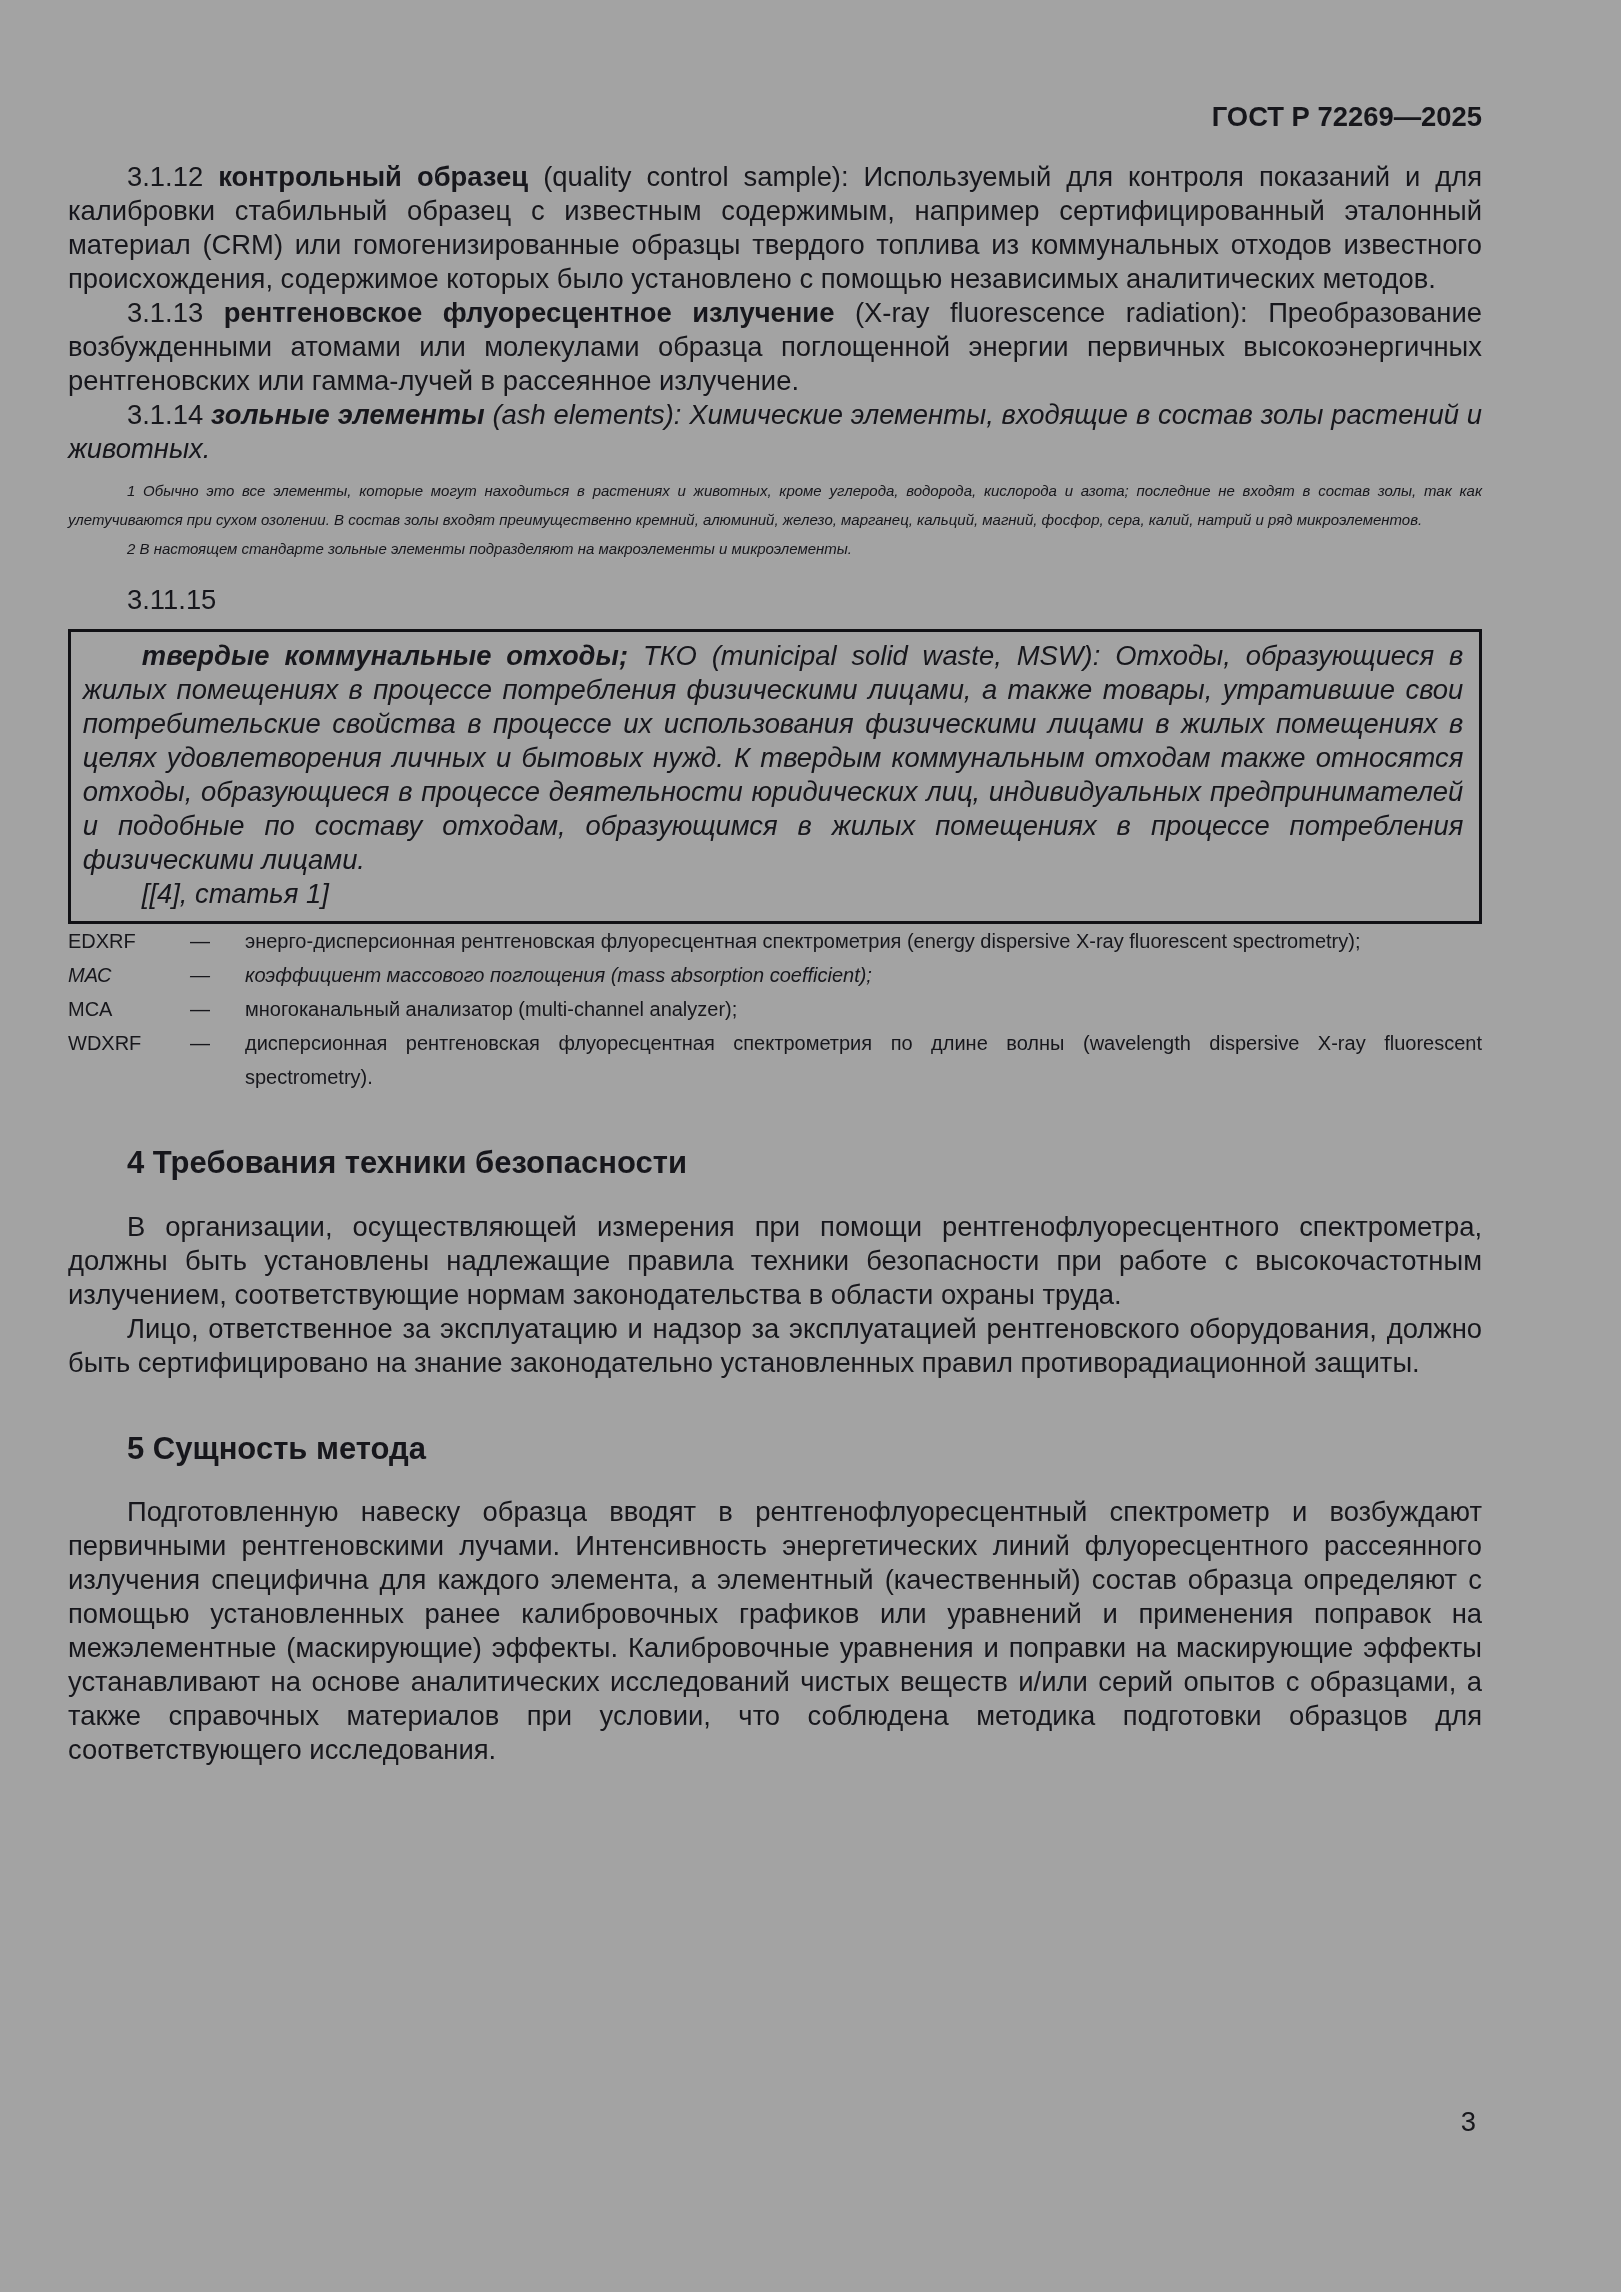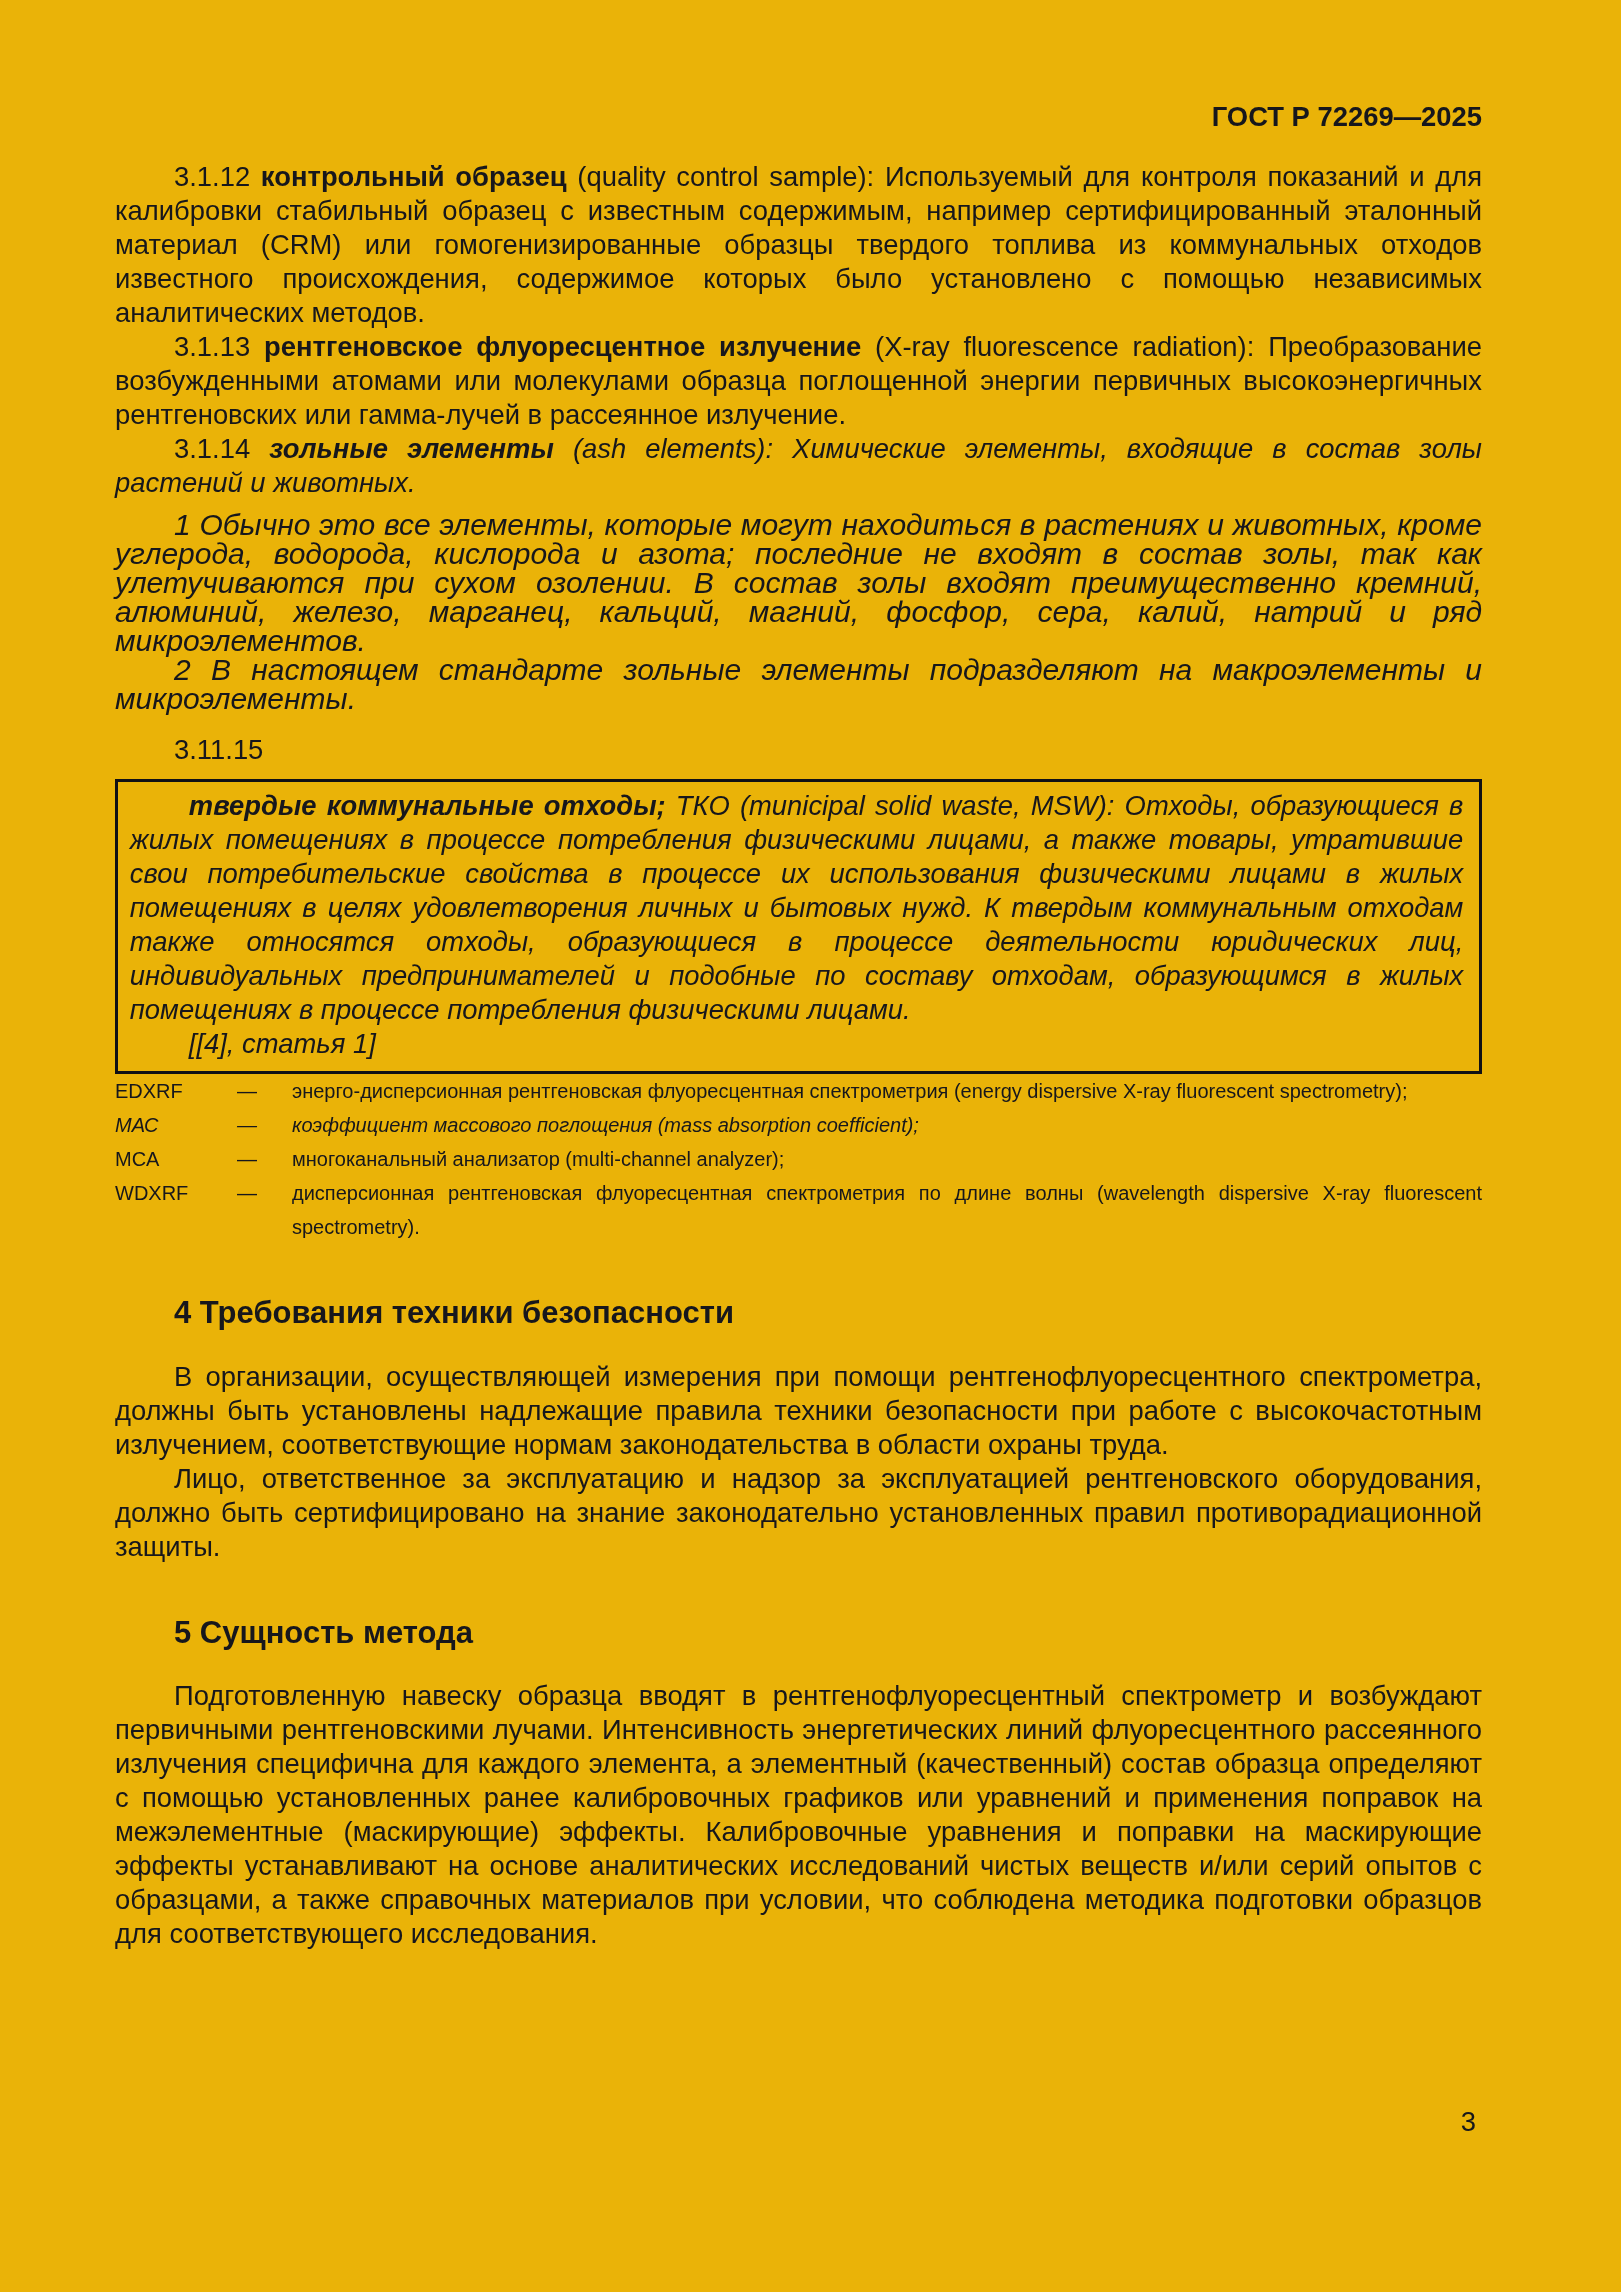--- a/index.html
+++ b/index.html
@@ -2,26 +2,26 @@
 <html lang="ru"><head>
 <meta charset="utf-8">
 <title>ГОСТ Р 72269—2025 — стр. 3</title>
 <style>
   * { box-sizing: border-box; }
   html, body { margin: 0; padding: 0; background: #ffffff; }
   .page {
     width: 1621px;
     height: 2293px;
     margin: 0 auto;
-    background: #eab308;
+    background: #a3a3a3;
     position: relative;
     overflow: hidden;
     font-family: "Liberation Sans", sans-serif;
     color: #17171c;
-    padding: 100px 139px 0 115px;
+    padding: 100px 139px 0 68px;
   }
   .doc-header {
     text-align: right;
     font-size: 27.4px;
     line-height: 33px;
     font-weight: bold;
     margin: 0 0 27.4px 0;
   }
   .para {
     font-size: 27.4px;
@@ -38,21 +38,21 @@
     margin-top: 9.8px;
     font-style: italic;
   }
   .notes-title {
     font-size: 23.5px;
     line-height: 30px;
     text-indent: 59px;
     margin: 0;
   }
   .note-para {
-    font-size: 30px;
+    font-size: 15px;
     line-height: 29px;
     text-align: justify;
     text-indent: 59px;
     margin: 0;
   }
   .clause-num-line { margin-top: 19.6px; }
 
   .tko-box {
     border: 3.9px solid #111115;
     margin-top: 11.8px;

